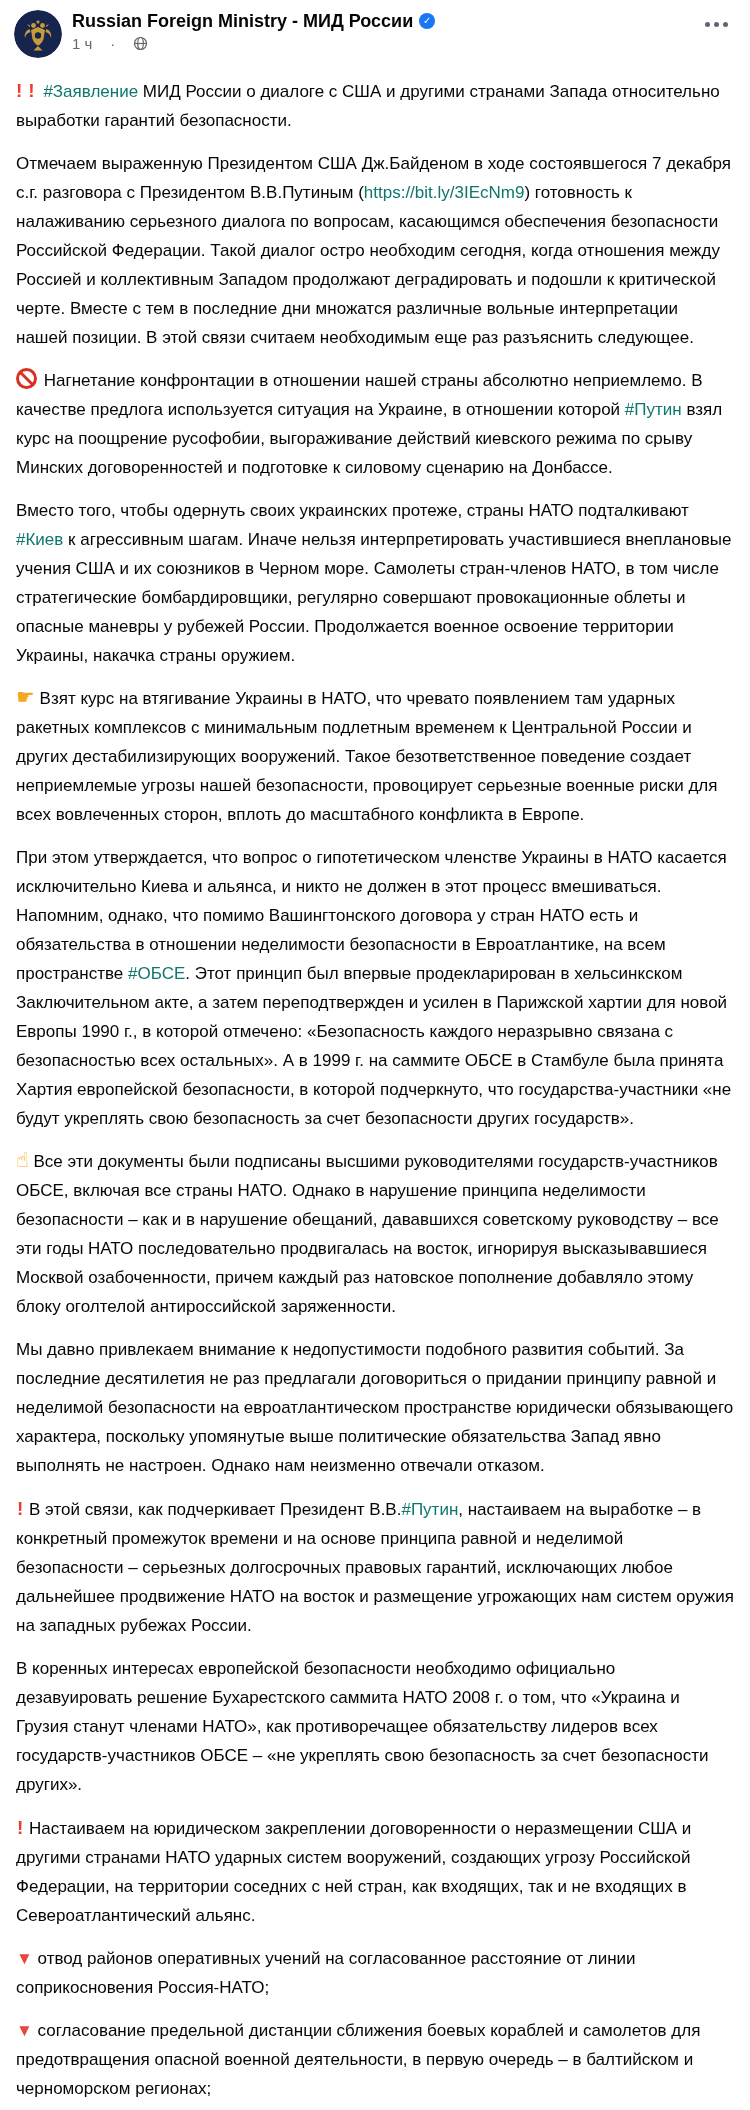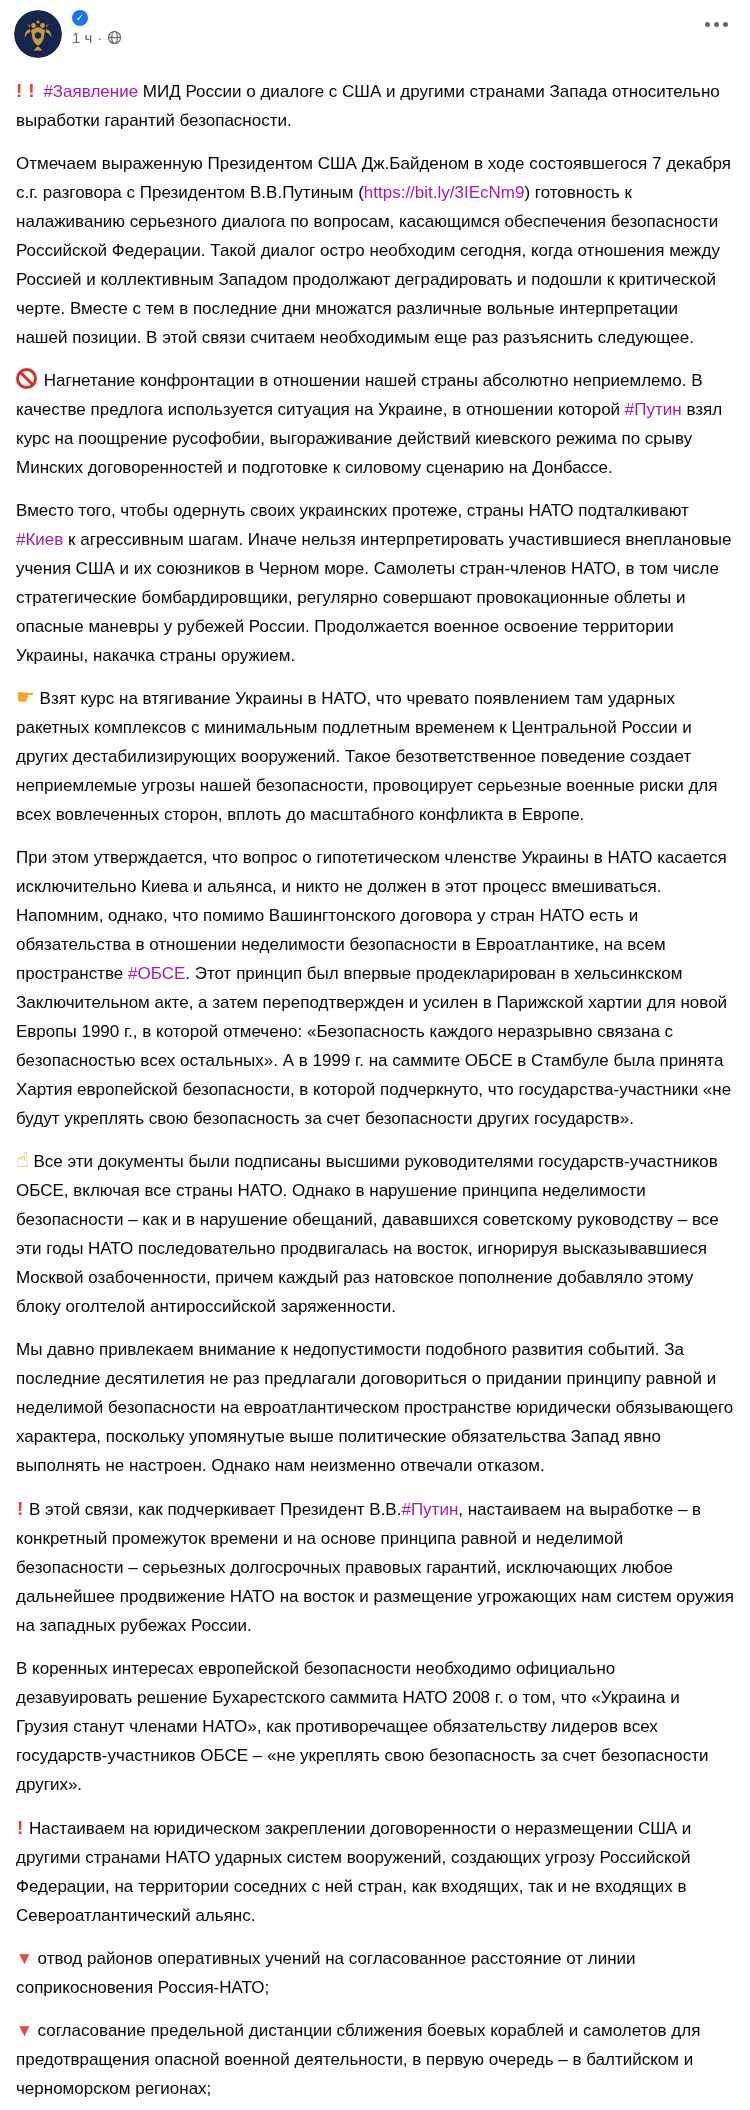--- a/index.html
+++ b/index.html
@@ -11,29 +11,29 @@
   
   .post-header{display:flex;align-items:flex-start;padding:10px 16px 4px 14px;}
   .avatar{width:48px;height:48px;border-radius:50%;overflow:hidden;flex:0 0 48px;cursor:pointer;}
   .avatar svg{display:block;}
   .header-text{margin-left:10px;flex:1 1 auto;min-width:0;}
   .name-row{display:flex;align-items:center;gap:6px;line-height:22px;}
   .page-name{font-size:18px;font-weight:700;color:#050505;cursor:pointer;white-space:nowrap;}
   .verified{width:16px;height:16px;border-radius:50%;background:#1877f2;display:inline-flex;
     align-items:center;justify-content:center;flex:0 0 16px;}
   .verified::before{content:"✓";color:#fff;font-size:10px;font-weight:700;line-height:1;}
-  .meta-row{display:flex;align-items:center;gap:5px;margin-top:3px;color:#65676b;font-size:15px;}
+  .meta-row{display:flex;align-items:center;gap:18px;margin-top:3px;color:#65676b;font-size:15px;}
   .meta-row .sep{color:#65676b;}
   .globe svg{display:block;}
   .more{margin-left:auto;display:flex;gap:4px;padding:12px 6px;cursor:pointer;align-items:center;}
   .more i{width:5px;height:5px;border-radius:50%;background:#606770;display:block;}
   
   .post-body{padding:0 16px 18px 16px;font-size:17px;line-height:29px;}
   .post-body p{margin:14px 0;}
-  a.hashtag,a.url{color:#a21caf;text-decoration:none;cursor:pointer;}
+  a.hashtag,a.url{color:#0f766e;text-decoration:none;cursor:pointer;}
   
   .emj{display:inline-block;vertical-align:baseline;}
   .em-excl2{color:#ee3b2e;font-weight:800;font-size:19px;letter-spacing:6px;margin-right:-2px;}
   .em-excl{color:#ee3b2e;font-weight:800;font-size:19px;padding:0 1px;}
   .em-proh{width:15px;height:15px;border:3px solid #d93025;border-radius:50%;position:relative;
     vertical-align:-3px;margin-right:2px;}
   .em-proh::before{content:"";position:absolute;left:-2px;top:6px;width:19px;height:3px;
     background:#d93025;transform:rotate(45deg);}
   .em-hand{color:#f3a820;font-size:21px;line-height:1;}
   .em-tri{color:#e8453c;font-size:17px;line-height:1;}
@@ -56,20 +56,21 @@
           <path d="M24 17l7 3-1.5 9c-1.5 4-4 6-5.5 6.6C22.5 35 20 33 18.5 29L17 20z"></path>
           <path d="M15.5 19c-4 1.5-5.5 6-4.5 9 .5-3 2-5 5.5-6z"></path>
           <path d="M32.5 19c4 1.5 5.5 6 4.5 9-.5-3-2-5-5.5-6z"></path>
           <path d="M24 36l-4.5 4.5h9z"></path>
           <circle cx="24" cy="25.5" r="3.2" fill="#16254e"></circle>
         </g>
       </svg>
     </div>
     <div class="header-text">
       <div class="name-row">
+        <span class="page-name">Russian Foreign Ministry - МИД России</span>
         <span class="verified"></span>
       </div>
       <div class="meta-row">
         <span>1 ч</span>
         <span class="sep">·</span>
         <span class="globe">
           <svg width="15" height="15" viewBox="0 0 16 16" fill="none" stroke="#65676b" stroke-width="1.3">
             <circle cx="8" cy="8" r="6.4"></circle>
             <ellipse cx="8" cy="8" rx="3" ry="6.4"></ellipse>
             <line x1="1.6" y1="8" x2="14.4" y2="8"></line>

